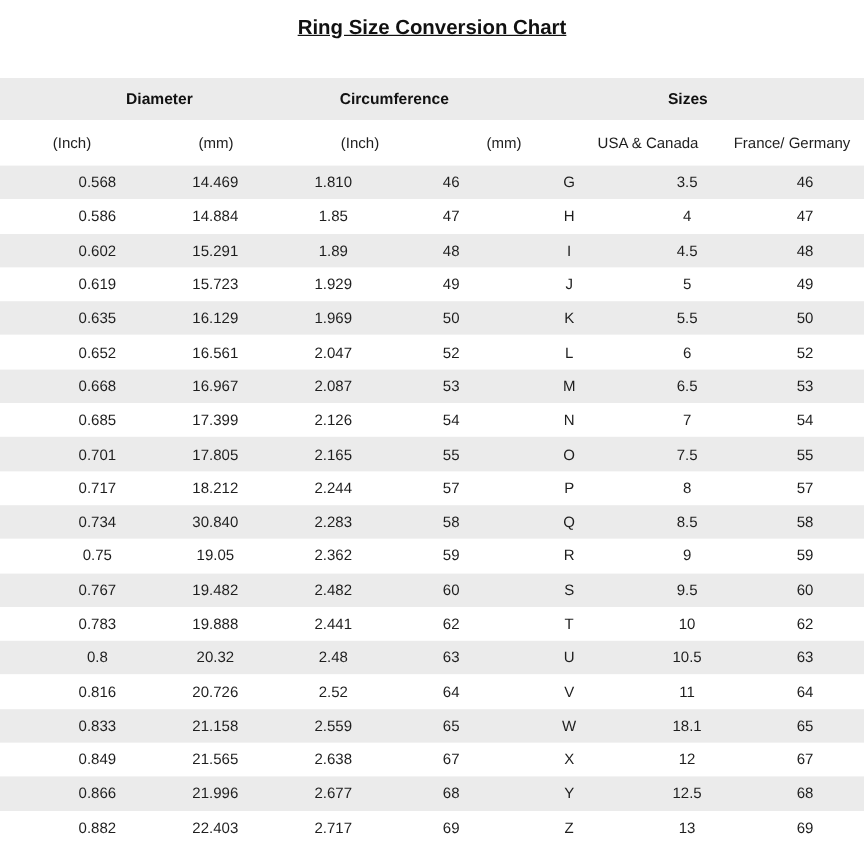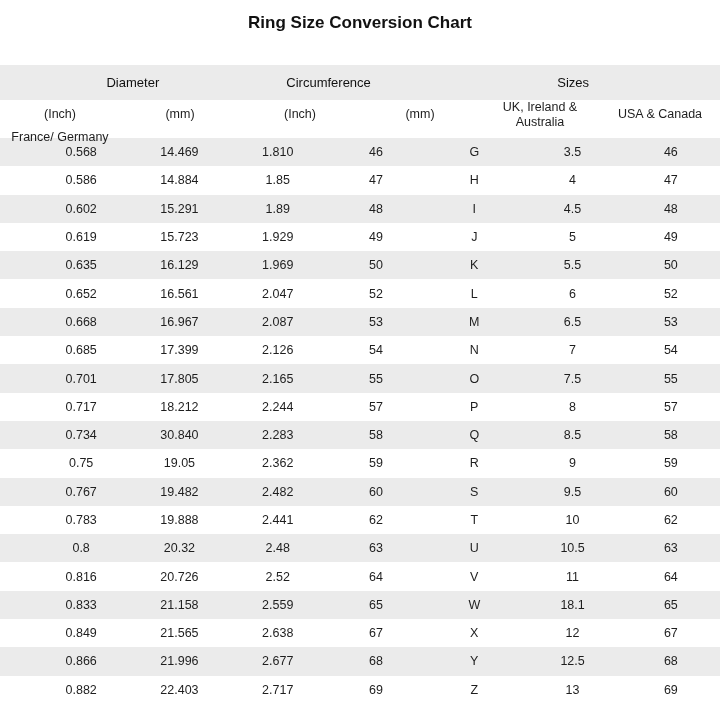--- a/index.html
+++ b/index.html
@@ -12,32 +12,33 @@
   }
   .page { width: 720px; height: 720px; position: relative; }
 
   .title {
     margin-top: 13px;
     text-align: center;
     font-size: 17px;
     line-height: 19px;
     font-weight: bold;
     color: #111111;
+    text-decoration: underline;
   }
 
   .table { margin-top: 33px; width: 720px; }
 
   .group-header-row {
     display: grid;
     grid-template-columns: 2fr 2fr 3fr;
     height: 35px;
     background: #ebebeb;
     align-items: center;
     text-align: center;
-    font-weight: normal;
+    font-weight: bold;
     font-size: 13px;
     color: #111111;
     padding-left: 35px;
   }
 
   .col-header-row {
     display: grid;
     grid-template-columns: repeat(6, 1fr);
     height: 38px;
     background: #ffffff;
@@ -75,21 +76,20 @@
       <div>Diameter</div>
       <div>Circumference</div>
       <div>Sizes</div>
     </div>
 
     <div class="col-header-row">
       <div>(Inch)</div>
       <div>(mm)</div>
       <div>(Inch)</div>
       <div>(mm)</div>
-      <div>UK, Ireland &amp; Australia</div>
       <div>USA &amp; Canada</div>
       <div>France/ Germany</div>
     </div>
 
     <div id="table-body">
         <div class="row striped">
     <div>0.568</div>
     <div>14.469</div>
     <div>1.810</div>
     <div>46</div>

